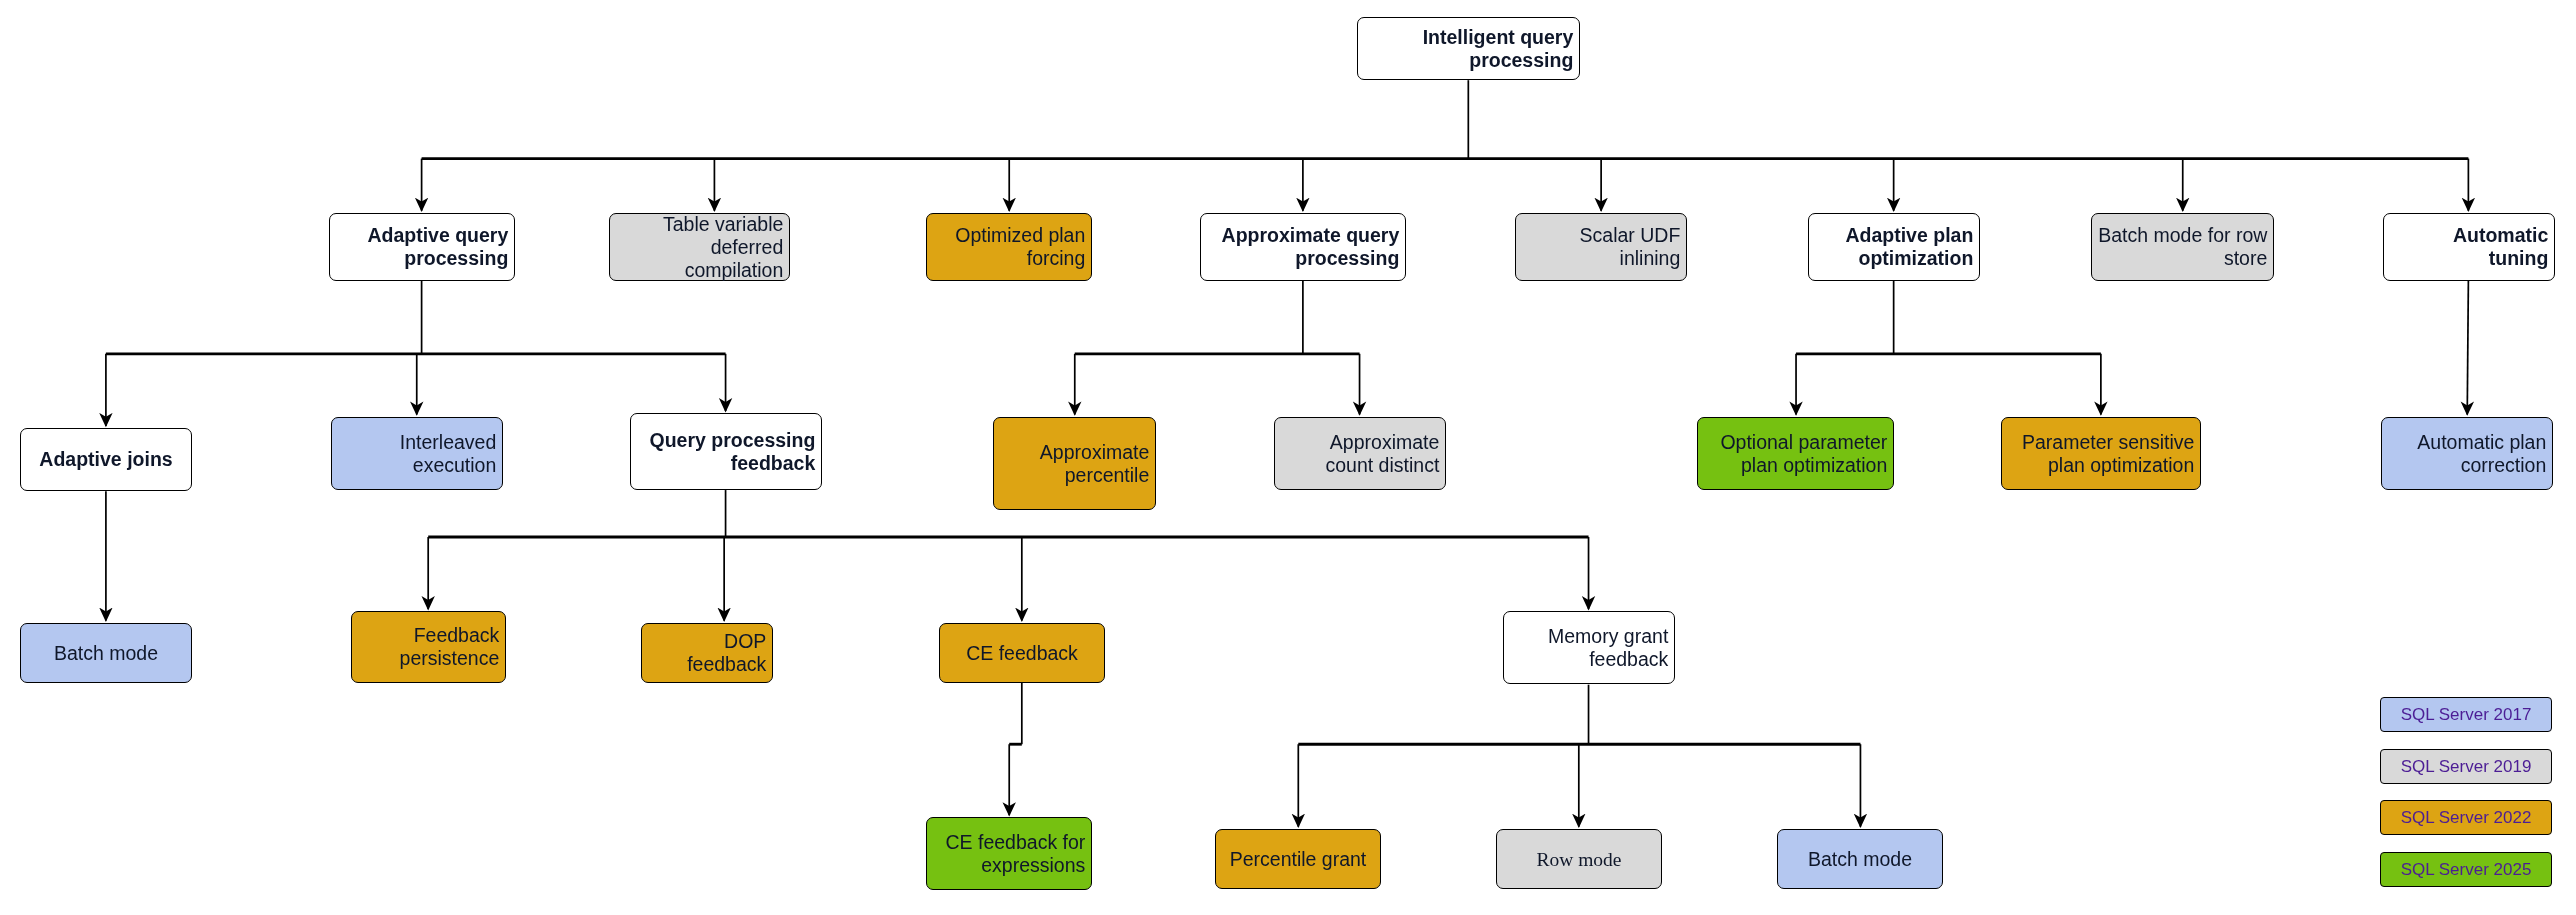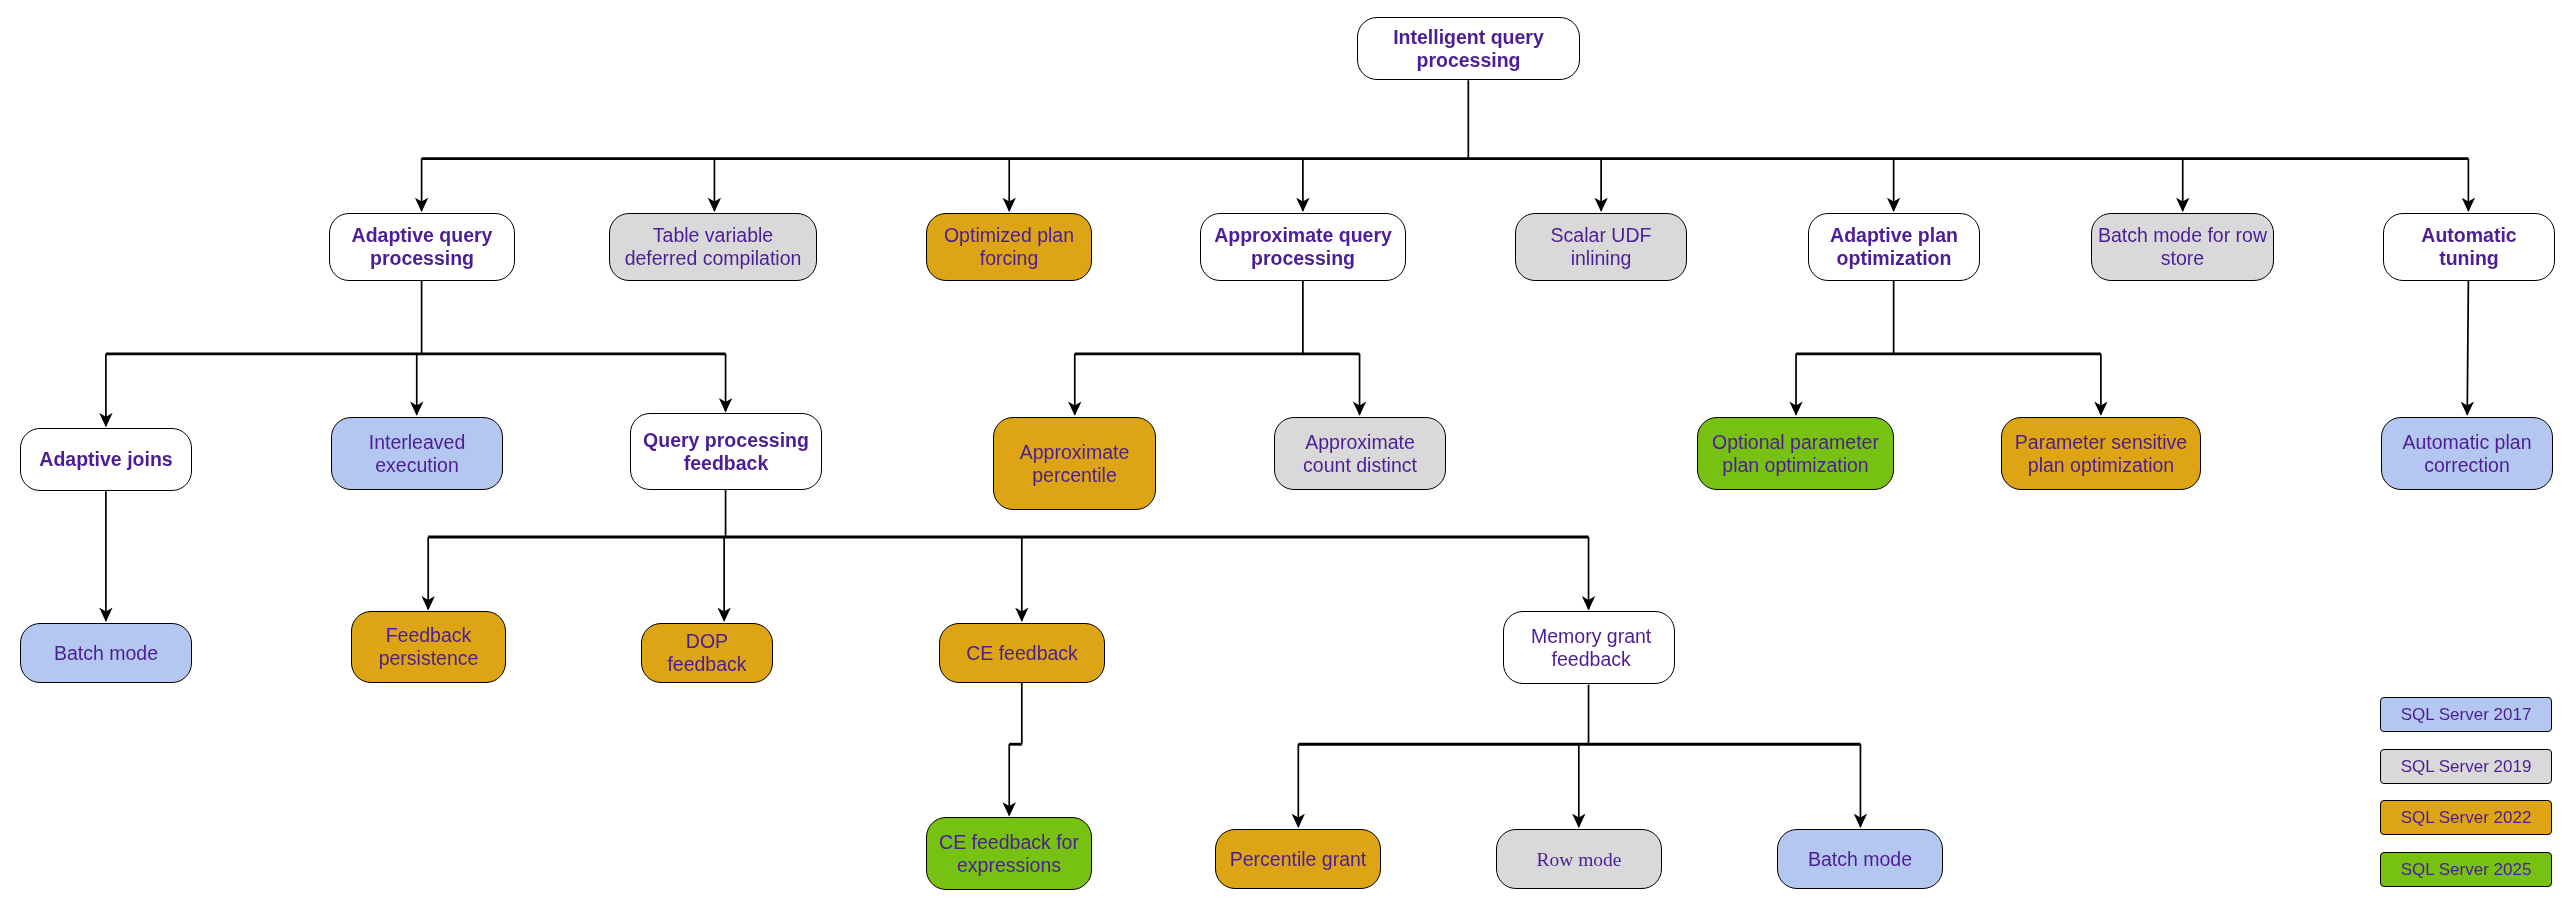--- a/index.html
+++ b/index.html
@@ -20,26 +20,26 @@
     left: 0;
     top: 0;
     width: 2576px;
     height: 916px;
     pointer-events: none;
   }
   .node {
     position: absolute;
     box-sizing: border-box;
     border: 1.7px solid #000000;
-    border-radius: 20px;
+    border-radius: 7px;
     display: flex;
     align-items: center;
     justify-content: center;
-    text-align: center;
-    color: #4c1d95;
+    text-align: right;
+    color: #0f172a;
     line-height: 1.18;
     padding: 2.3px 5.7px;
     font-size: 19.5px;
     background: #ffffff;
     z-index: 2;
   }
   .node.bold { font-weight: bold; }
   .legend-box {
     position: absolute;
     box-sizing: border-box;
@@ -106,21 +106,21 @@
         <line x1="3250" y1="1300" x2="3250" y2="1444" stroke="#000000" stroke-width="3" marker-end="url(#arrowhead)"></line>
       </g>
   </svg>
   <div id="node-layer">
       <div class="node bold" style="left: 1357px; top: 17px; width: 223px; height: 63px; background: rgb(255, 255, 255);">
         <span>Intelligent query processing</span>
       </div>
       <div class="node bold" style="left: 329px; top: 213px; width: 186px; height: 68px; background: rgb(255, 255, 255);">
         <span>Adaptive query processing</span>
       </div>
-      <div class="node" style="left: 609px; top: 213px; width: 208px; height: 68px; background: rgb(217, 217, 217);">
+      <div class="node" style="left: 609px; top: 213px; width: 181px; height: 68px; background: rgb(217, 217, 217);">
         <span>Table variable deferred compilation</span>
       </div>
       <div class="node" style="left: 926px; top: 213px; width: 166px; height: 68px; background: rgb(221, 164, 19);">
         <span>Optimized plan forcing</span>
       </div>
       <div class="node bold" style="left: 1200px; top: 213px; width: 206px; height: 68px; background: rgb(255, 255, 255);">
         <span>Approximate query processing</span>
       </div>
       <div class="node" style="left: 1515px; top: 213px; width: 172px; height: 68px; background: rgb(217, 217, 217);">
         <span>Scalar UDF inlining</span>

